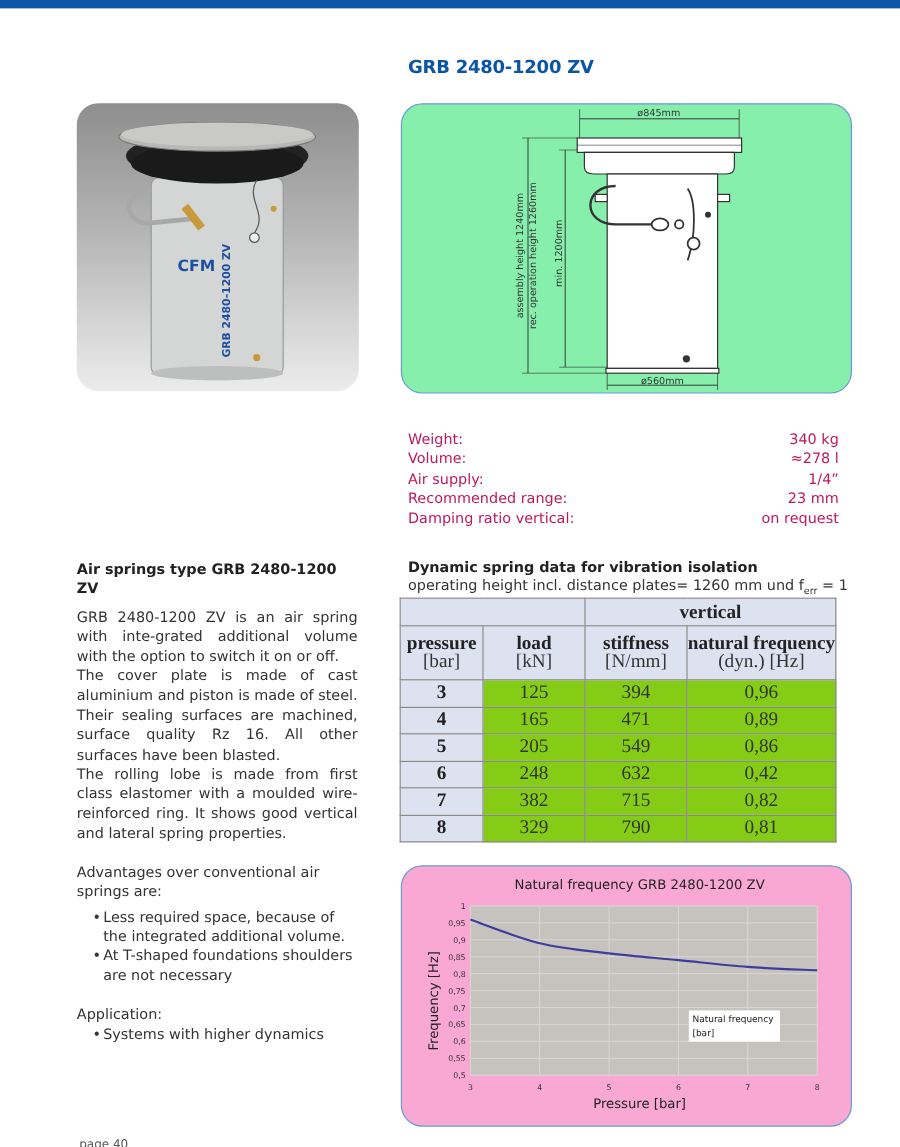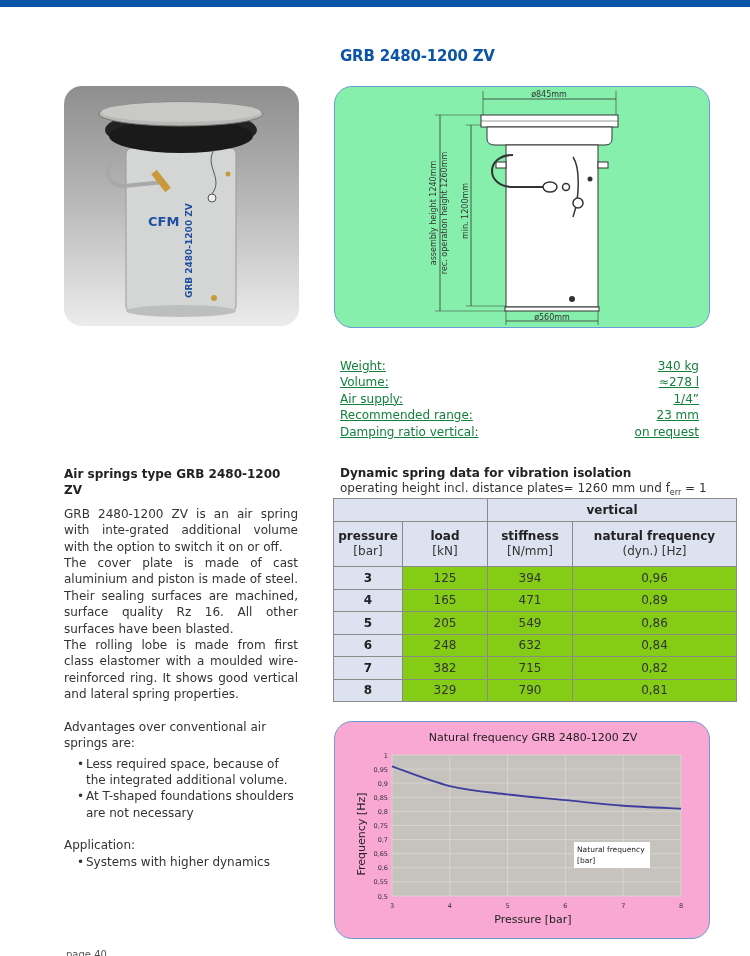--- a/index.html
+++ b/index.html
@@ -5,33 +5,33 @@
   html, body { margin:0; padding:0; }
   body { width:750px; height:956px; position:relative; overflow:hidden; background:#fff;
          font-family:"DejaVu Sans", sans-serif; color:#333; }
   .topbar { position:absolute; left:0; top:0; width:750px; height:7px; background:#0a55a6; }
   .title { position:absolute; left:340px; top:47px; font-family:"DejaVu Sans", sans-serif; font-weight:bold;
            font-size:15px; color:#0a55a6; letter-spacing:-0.2px; }
   .photo { position:absolute; left:64px; top:86px; width:235px; height:240px; border-radius:18px;
            background:linear-gradient(180deg,#8e8e8e 0%,#b5b5b5 45%,#ececec 100%); overflow:hidden; }
   .drawing-box { position:absolute; left:334px; top:86px; width:374px; height:240px; border:1px solid #6b9bd2;
                  border-radius:18px; background:#86efac; }
-  .specs { position:absolute; left:340px; top:358px; width:359px; font-size:12px; color:#15803d;text-decoration:underline; }
+  .specs { position:absolute; left:340px; top:358px; width:359px; font-size:12px; color:#be185d; }
   .specs .row { display:flex; justify-content:space-between; height:16.4px; line-height:16.4px; }
   .section-h { font-weight:bold; font-size:12px; color:#222; }
   .left-col { position:absolute; left:64px; top:466px; width:234px; font-size:12px; line-height:16.4px; color:#333; }
   .left-col p { margin:0; text-align:justify; }
   .left-col .h { margin-bottom:7px; }
   .left-col ul { margin:4px 0 0 0; padding:0 0 0 22px; list-style:none; }
   .left-col li { position:relative; }
   .left-col li:before { content:"•"; position:absolute; left:-9px; }
   .gap { height:16px; }
   .dyn { position:absolute; left:340px; top:466px; width:370px; font-size:12px; }
   .dyn .sub { color:#333; font-size:12px; margin-top:1px; }
-  table.spring { position:absolute; left:333px; top:498px; width:404px; border-collapse:collapse; font-size:12px; color:#333; }
+  table.spring { position:absolute; left:333px; top:498px; width:364px; border-collapse:collapse; font-size:16px; color:#333;font-family:Liberation Serif, serif; }
   table.spring td, table.spring th { border:1px solid #8a8a8a; text-align:center; padding:0; }
   table.spring th { background:#dde2f1; font-weight:normal; line-height:15px; }
   table.spring th b { font-weight:bold; color:#222; }
   table.spring tr.h1 th { height:22px; }
   table.spring tr.h2 th { height:44px; }
   table.spring td { height:21.5px; background:#84cc16; }
   table.spring td.p { background:#dde2f1; font-weight:bold; color:#222; }
   .chart-box { position:absolute; left:334px; top:721px; width:374px; height:216px; border:1px solid #6b9bd2;
                border-radius:18px; background:#f9a8d4; }
   .footer { position:absolute; left:66px; top:949px; font-size:10px; color:#555; }
@@ -188,21 +188,21 @@
       <tr>
         <td class="p">5</td>
         <td>205</td>
         <td>549</td>
         <td>0,86</td>
       </tr>
       <tr>
         <td class="p">6</td>
         <td>248</td>
         <td>632</td>
-        <td>0,84</td>
+        <td>0,42</td>
       </tr>
       <tr>
         <td class="p">7</td>
         <td>382</td>
         <td>715</td>
         <td>0,82</td>
       </tr>
       <tr>
         <td class="p">8</td>
         <td>329</td>

